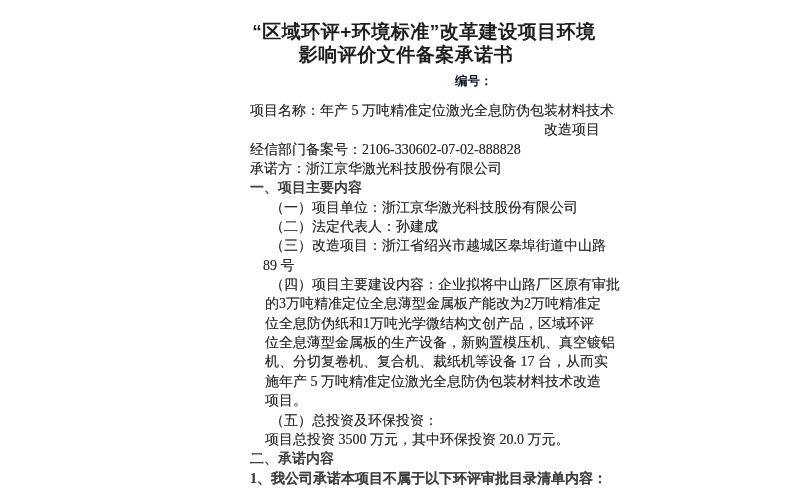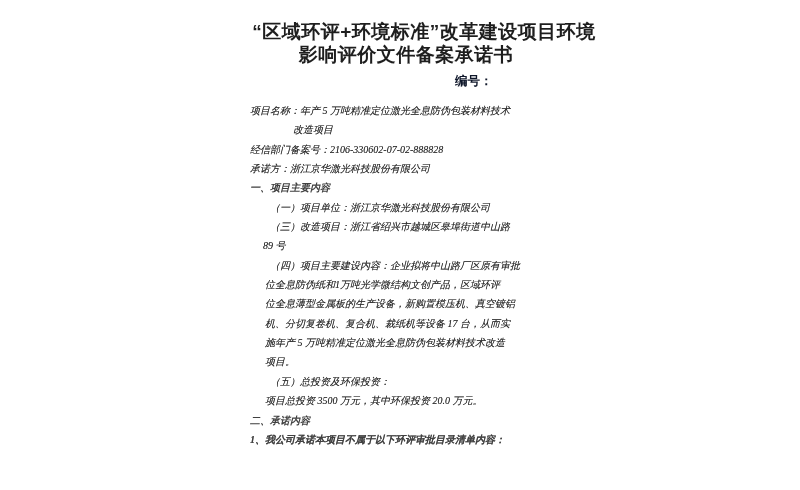--- a/index.html
+++ b/index.html
@@ -29,31 +29,30 @@
     font-family:"Liberation Sans", sans-serif;
     font-weight:bold;
     font-size:12.5px;
     line-height:16px;
     padding-left:207px;
     margin-top:7px;
     color:#0f172a;
   }
   .body{
     margin-top:12px;
-    font-size:10px;
-    font-style:italic;
+    font-size:14px;
   }
   .line{
     white-space:nowrap;
     height:19.35px;
     line-height:19.35px;
     text-shadow:0 0 0.4px rgba(40,40,40,0.55);
   }
   .i0{padding-left:2px;}
-  .icont{padding-left:45px;}
+  .icont{padding-left:45px;text-align:right;}
   .iitem{padding-left:22px;}
   .ipar{padding-left:17px;}
   .i89{padding-left:15px;}
   .heading{
     font-family:"Liberation Sans", sans-serif;
     font-weight:bold;
     color:#404040;
     text-shadow:none;
   }
   .clause{
@@ -74,23 +73,25 @@
 
     <div class="serial">编号：</div>
 
     <div class="body">
       <div class="line i0">项目名称：年产 5 万吨精准定位激光全息防伪包装材料技术</div>
       <div class="line icont">改造项目</div>
       <div class="line i0">经信部门备案号：2106-330602-07-02-888828</div>
       <div class="line i0">承诺方：浙江京华激光科技股份有限公司</div>
       <div class="line i0 heading">一、项目主要内容</div>
       <div class="line iitem">（一）项目单位：浙江京华激光科技股份有限公司</div>
+      <div class="line iitem">（二）法定代表人：孙建成</div>
       <div class="line iitem">（三）改造项目：浙江省绍兴市越城区皋埠街道中山路</div>
       <div class="line i89">89 号</div>
       <div class="line iitem">（四）项目主要建设内容：企业拟将中山路厂区原有审批</div>
+      <div class="line ipar">的3万吨精准定位全息薄型金属板产能改为2万吨精准定</div>
       <div class="line ipar">位全息防伪纸和1万吨光学微结构文创产品，区域环评</div>
       <div class="line ipar">位全息薄型金属板的生产设备，新购置模压机、真空镀铝</div>
       <div class="line ipar">机、分切复卷机、复合机、裁纸机等设备 17 台，从而实</div>
       <div class="line ipar">施年产 5 万吨精准定位激光全息防伪包装材料技术改造</div>
       <div class="line ipar">项目。</div>
       <div class="line iitem">（五）总投资及环保投资：</div>
       <div class="line ipar">项目总投资 3500 万元，其中环保投资 20.0 万元。</div>
       <div class="line i0 heading">二、承诺内容</div>
       <div class="line i0 clause">1、我公司承诺本项目不属于以下环评审批目录清单内容：</div>
     </div>

